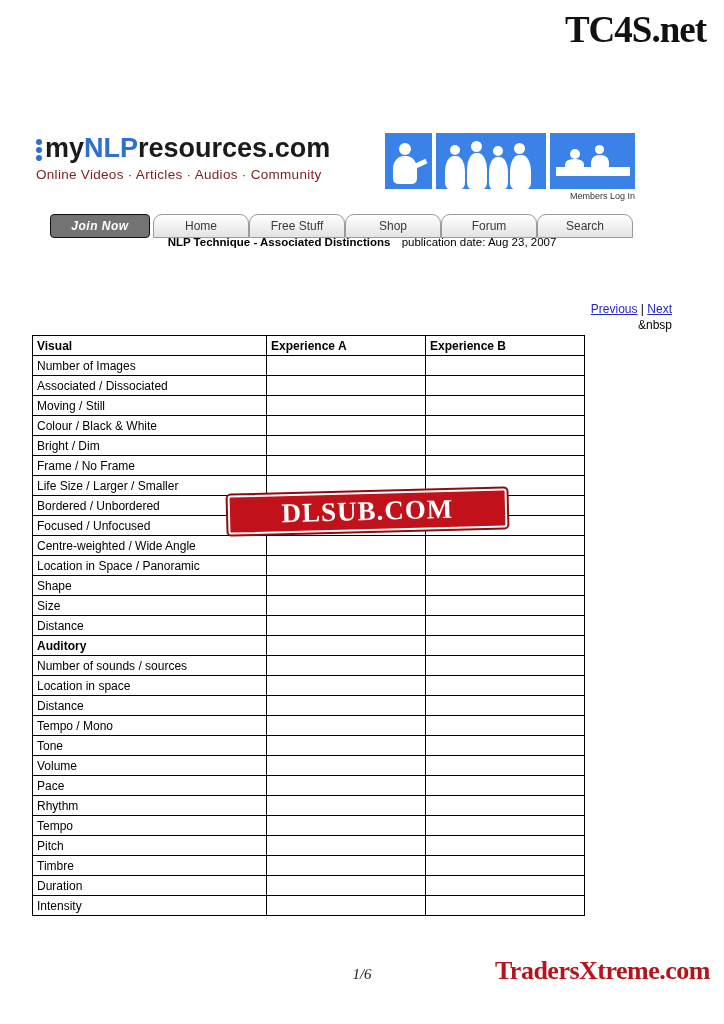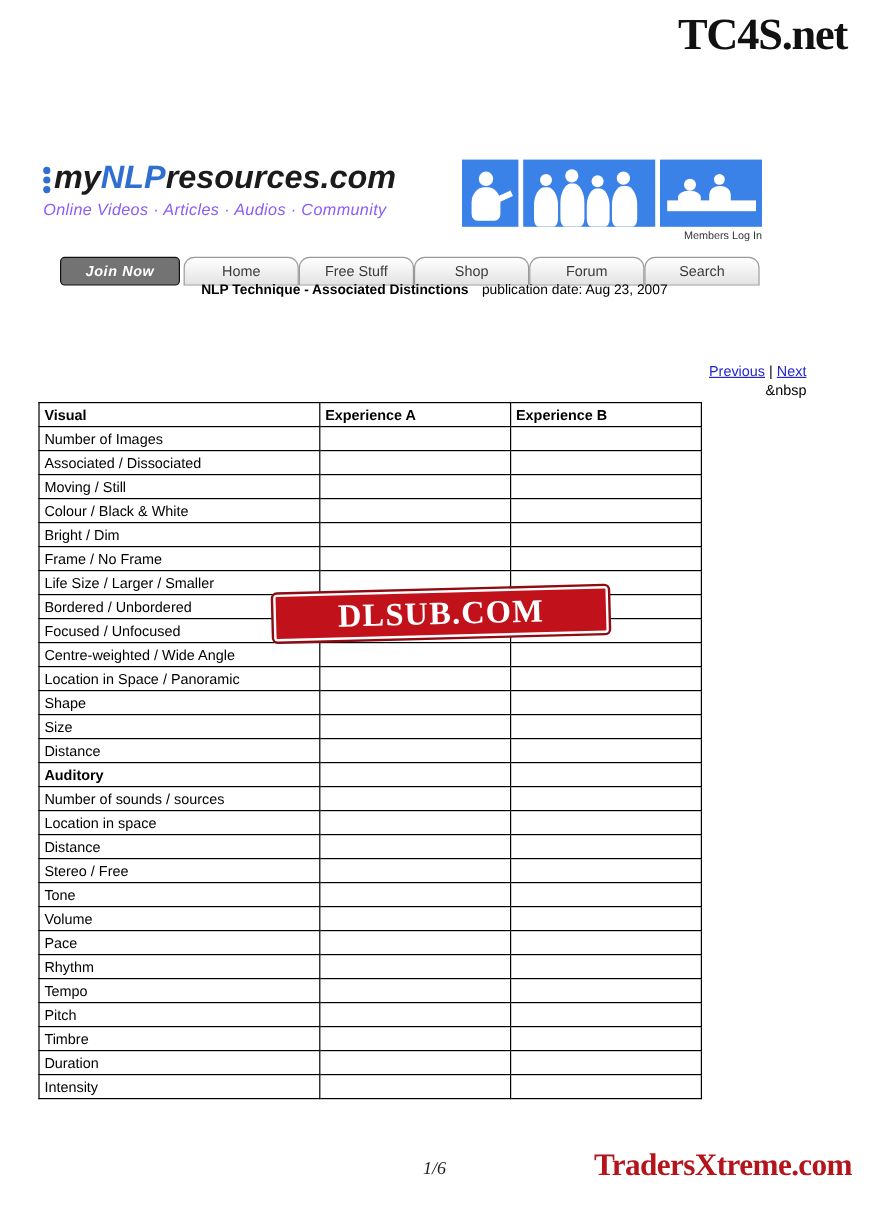--- a/index.html
+++ b/index.html
@@ -34,21 +34,20 @@
     left: 36px;
     top: 133px;
     width: 600px;
     height: 80px;
   }
   .logo-block {
     position: absolute;
     left: 0;
     top: 0;
     width: 345px;
-    font-style: italic;
   }
   .logo-line1 {
     font-family: "Liberation Sans", sans-serif;
     font-size: 27px;
     font-weight: bold;
     line-height: 30px;
     white-space: nowrap;
   }
   .logo-dots {
     display: inline-block;
@@ -62,21 +61,21 @@
     background: #2f6fd0;
     border-radius: 50%;
     margin: 2px 0;
   }
   .c-my { color: #1b1b1b; }
   .c-nlp { color: #2f6fd0; }
   .c-resources { color: #1b1b1b; }
   .c-com { color: #1b1b1b; }
   .logo-line2 {
     font-size: 13.5px;
-    color: #8b5cf6;
+    color: #7f1d1d;
     letter-spacing: 0.3px;
     margin-top: 4px;
     white-space: nowrap;
   }
 
   .banner-imgs {
     position: absolute;
     left: 349px;
     top: 0px;
     width: 250px;
@@ -394,21 +393,21 @@
         <td class="c0">Location in space</td>
         <td class="c1"></td>
         <td class="c2"></td>
       </tr>
     <tr>
         <td class="c0">Distance</td>
         <td class="c1"></td>
         <td class="c2"></td>
       </tr>
     <tr>
-        <td class="c0">Stereo / Free</td>
+        <td class="c0">Tempo / Mono</td>
         <td class="c1"></td>
         <td class="c2"></td>
       </tr>
     <tr>
         <td class="c0">Tone</td>
         <td class="c1"></td>
         <td class="c2"></td>
       </tr>
     <tr>
         <td class="c0">Volume</td>

